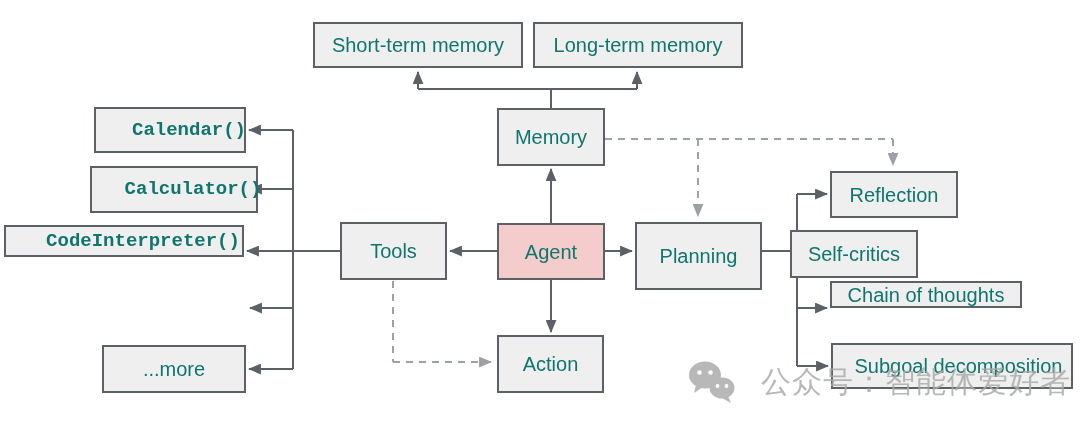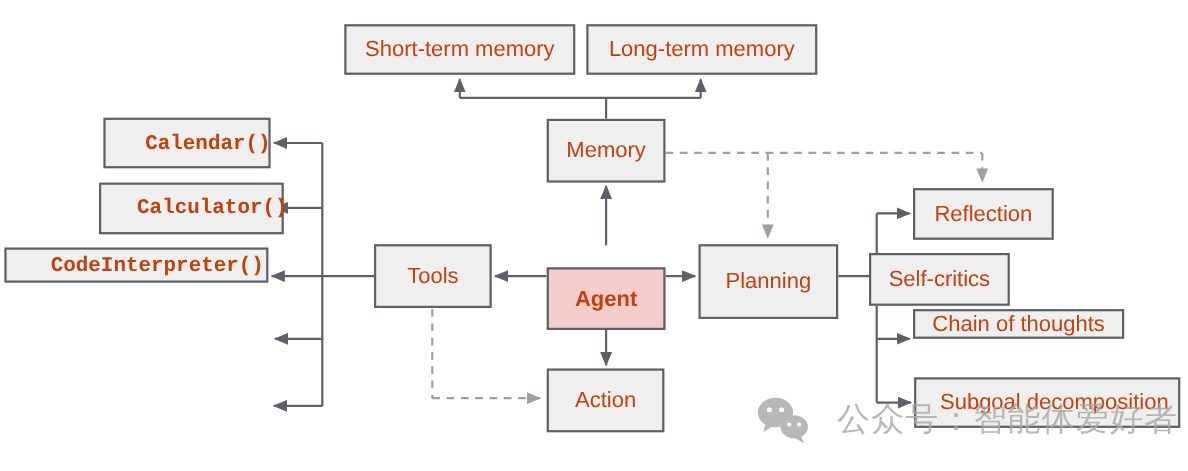--- a/index.html
+++ b/index.html
@@ -3,26 +3,26 @@
 <meta charset="utf-8">
 <style>
   html,body{margin:0;padding:0;background:#fff;}
   .canvas{
     position:relative;width:1080px;height:428px;background:#ffffff;
     font-family:"Liberation Sans","DejaVu Sans",sans-serif;overflow:hidden;
   }
   .wires{position:absolute;left:0;top:0;width:1080px;height:428px;z-index:1;}
   .box{
     position:absolute;z-index:2;box-sizing:border-box;
-    background:#efefef;border:2px solid #5b6166;color:#c2410c;
+    background:#efefef;border:2px solid #5b6166;color:#0f766e;
     display:flex;align-items:center;justify-content:center;
     font-size:20px;line-height:1;white-space:nowrap;
   }
   .mono{font-family:"Liberation Mono","DejaVu Sans Mono",monospace;font-weight:bold;font-size:19px;padding-left:38px;}
-  .agent{background:#f4cccc;font-weight:bold;margin-top:20px;}
+  .agent{background:#f4cccc;font-weight:normal;}
   
   #b-stm{left:313px;top:22px;width:210px;height:46px;}
   #b-ltm{left:533px;top:22px;width:210px;height:46px;}
   #b-memory{left:497px;top:108px;width:108px;height:58px;}
   #b-tools{left:340px;top:222px;width:107px;height:58px;}
   #b-agent{left:497px;top:223px;width:108px;height:57px;}
   #b-planning{left:635px;top:222px;width:127px;height:68px;}
   #b-action{left:497px;top:335px;width:107px;height:58px;}
   #b-calendar{left:94px;top:107px;width:152px;height:46px;}
   #b-calculator{left:90px;top:166px;width:168px;height:47px;}
@@ -91,20 +91,21 @@
   <div class="box" id="b-stm">Short-term memory</div>
   <div class="box" id="b-ltm">Long-term memory</div>
   <div class="box" id="b-memory">Memory</div>
   <div class="box" id="b-tools">Tools</div>
   <div class="box agent" id="b-agent">Agent</div>
   <div class="box" id="b-planning">Planning</div>
   <div class="box" id="b-action">Action</div>
   <div class="box mono" id="b-calendar">Calendar()</div>
   <div class="box mono" id="b-calculator">Calculator()</div>
   <div class="box mono" id="b-codeinterpreter">CodeInterpreter()</div>
+  <div class="box" id="b-more">...more</div>
   <div class="box" id="b-reflection">Reflection</div>
   <div class="box" id="b-selfcritics">Self-critics</div>
   <div class="box" id="b-chain">Chain of thoughts</div>
   <div class="box" id="b-subgoal">Subgoal decomposition</div>
 
   <div class="watermark">
     <svg width="48" height="46" viewBox="0 0 48 46">
       <g fill="#a9a9a9">
         <ellipse cx="17" cy="16" rx="16" ry="13.5"></ellipse>
         <path d="M8,26 L6,34 L15,28 z"></path>

